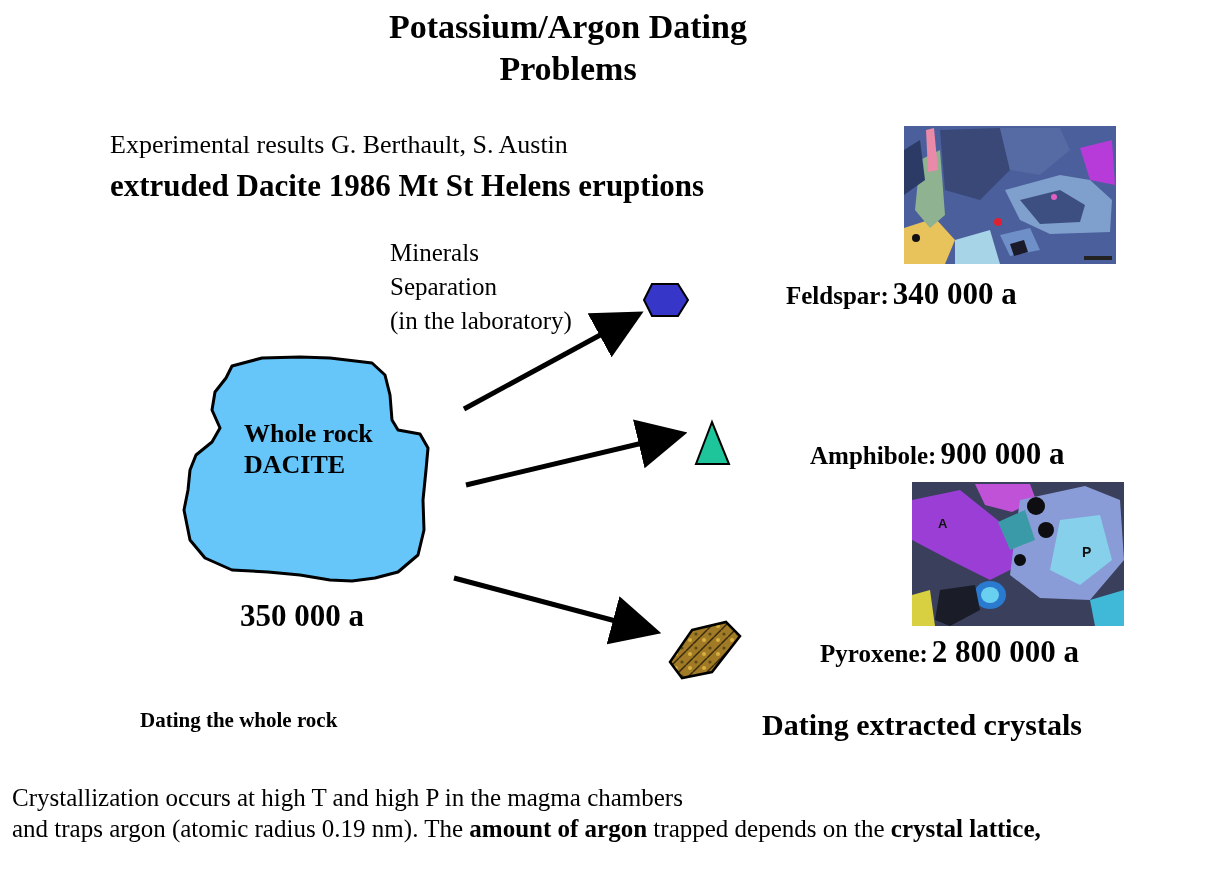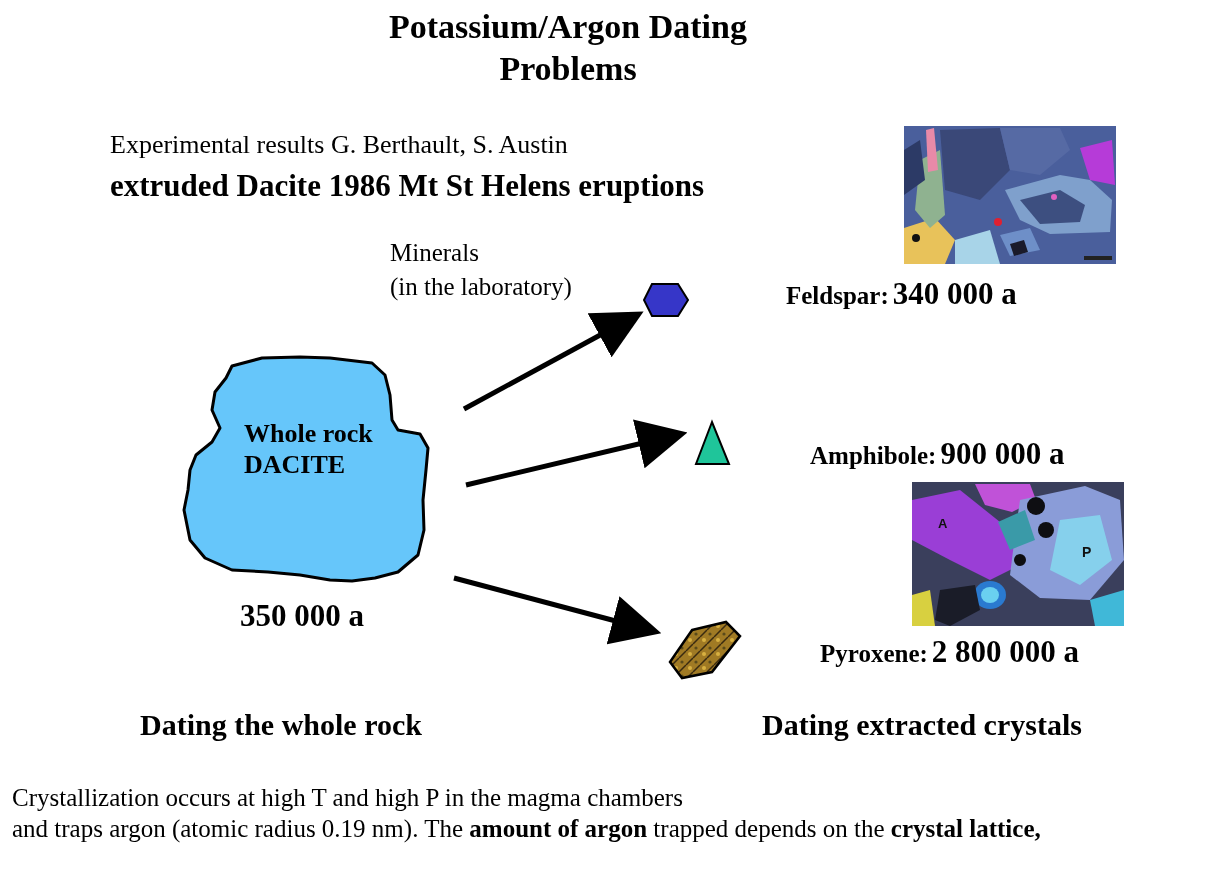--- a/index.html
+++ b/index.html
@@ -10,21 +10,21 @@
   .subtitle-1 { left:110px; top:130px; font-size:26px;text-align:center; }
   .subtitle-2 { left:110px; top:168px; font-size:31px; font-weight:bold; }
   .minerals { left:390px; top:236px; font-size:25px; line-height:34px; }
   .mineral-name { font-size:25px; font-weight:bold;margin-left:48px; }
   .mineral-value { font-size:31px; font-weight:bold; }
   .feldspar { left:738px; top:276px; }
   .amphibole { left:762px; top:436px; }
   .pyroxene { left:772px; top:634px; }
   .rock-label { left:244px; top:418px; font-size:26px; font-weight:bold; line-height:31px; }
   .rock-age { left:240px; top:598px; font-size:31px; font-weight:bold; }
-  .caption-left { left:140px; top:708px; font-size:30px; font-weight:bold; }
+  .caption-left { left:140px; top:708px; font-size:21px; font-weight:bold; }
   .caption-right { left:762px; top:708px; font-size:30px; font-weight:bold; }
   .footnote { left:12px; top:782px; font-size:25px; line-height:31px; width:1200px; }
   .footnote b { font-weight:bold; }
   svg { position:absolute; left:0; top:0; }
 </style>
 </head>
 <body>
 
 <div class="abs title">
   <div>Potassium/Argon Dating</div>
@@ -97,20 +97,21 @@
     <circle cx="1020" cy="560" r="6" fill="#0e0e12"></circle>
     <polygon points="940,590 975,585 980,610 950,626 935,620" fill="#1a1c28"></polygon>
     <polygon points="1090,600 1124,590 1124,626 1095,626" fill="#40b8d8"></polygon>
     <text x="938" y="528" font-family="Liberation Sans, sans-serif" font-weight="bold" font-size="13" fill="#111">A</text>
     <text x="1082" y="557" font-family="Liberation Sans, sans-serif" font-weight="bold" font-size="14" fill="#111">P</text>
   </g>
 </svg>
 
 <div class="abs minerals">
   <div>Minerals</div>
+  <div>Separation</div>
   <div>(in the laboratory)</div>
 </div>
 
 <div class="abs rock-label">
   <div>Whole rock</div>
   <div>DACITE</div>
 </div>
 <div class="abs rock-age">350 000 a</div>
 
 <div class="abs feldspar">

